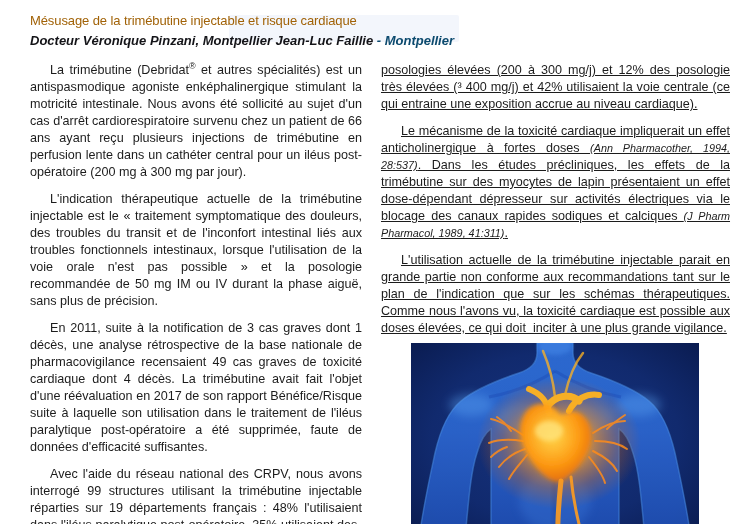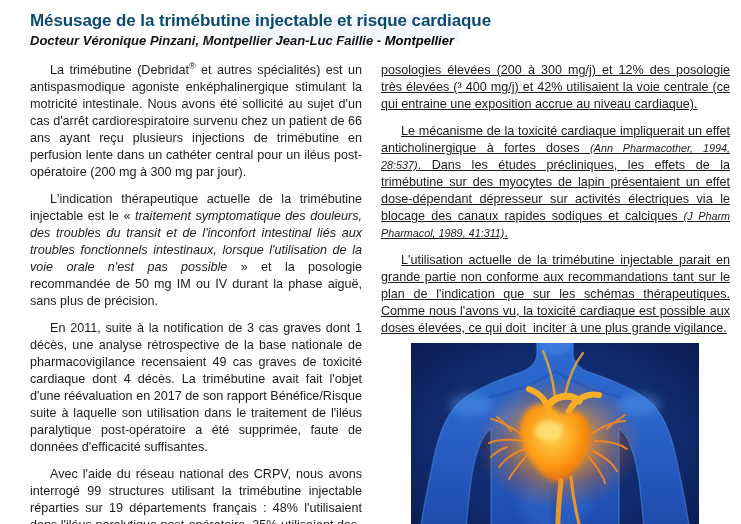--- a/index.html
+++ b/index.html
@@ -10,35 +10,35 @@
     overflow:hidden;
     font-family:"Liberation Sans", sans-serif;
     color:#1c1c1c;
   }
   .watermark-box{
     position:absolute;left:229px;top:15px;width:230px;height:27px;
     background:#e7eef9;opacity:.5;border-radius:2px;
   }
   .doc-header{position:absolute;left:30px;top:11px;right:20px;z-index:2;}
   .doc-title{
-    font-size:17px;font-weight:bold;color:#0c4a6e;
+    font-size:13px;font-weight:normal;color:#a16207;
     line-height:20px;letter-spacing:-0.1px;
   }
   .doc-byline{
     font-size:13px;font-weight:bold;font-style:italic;color:#141418;
     line-height:18px;margin-top:1px;
   }
-  .byline-location{color:#000000;}
+  .byline-location{color:#0c4a6e;}
   .col{position:absolute;top:62px;font-size:12.6px;line-height:17px;text-align:justify;}
   .col-left{left:30px;width:332px;}
   .col-right{left:381px;width:349px;text-decoration:underline;}
   .para{margin:0 0 10px 0;}
   .para.indent{text-indent:20px;}
   .seg-n{font-style:normal;margin-top:16px;}
-  .seg-i{font-style:italic;}
+  .seg-i{}
   .seg-sup{font-size:9px;vertical-align:super;line-height:0;}
   .seg-cite{font-style:italic;font-size:10.8px;}
   .figure{
     position:absolute;left:411px;top:343px;width:288px;height:181px;
     overflow:hidden;z-index:3;
   }
   .figure svg{display:block;}
 </style>
 </head>
 <body>

